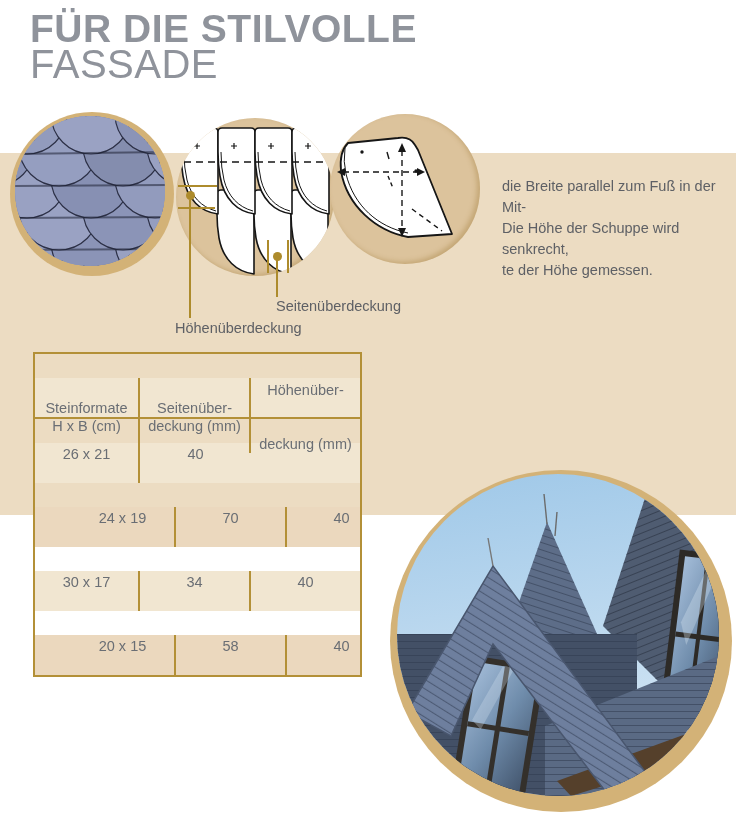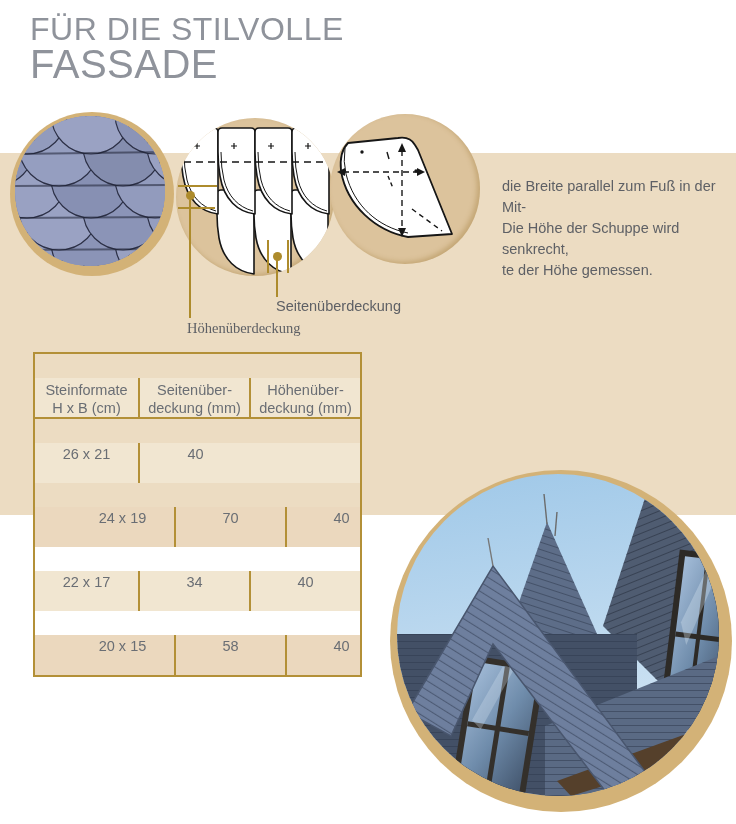--- a/index.html
+++ b/index.html
@@ -6,21 +6,21 @@
     --band:#ecdcc2; --ring:#d3b277; --circle-fill:#dcc39c; --gold:#ad8b2c;
     --table-border:#b39037; --row-light:#f1e6d1; --row-dark:#ebd8be;
     --title-gray:#8f939b; --text-gray:#5e6065; --cell-gray:#6a6e74;
   }
   *{margin:0;padding:0;box-sizing:border-box;}
   html,body{background:#fff;}
   body{font-family:"Liberation Sans",sans-serif;}
   .page{position:relative;width:736px;height:824px;background:#fff;overflow:hidden;}
 
   .title{position:absolute;left:30px;top:11px;color:var(--title-gray);letter-spacing:.5px;}
-  .title .l1{font-size:32px;line-height:36px;font-weight:400;}
+  .title .l1{font-size:39px;line-height:36px;font-weight:700;}
   .title .l2{font-size:40px;line-height:34px;font-weight:400;}
 
   .band{position:absolute;left:0;top:153px;width:736px;height:362px;background:var(--band);}
 
   .circle{position:absolute;border-radius:50%;}
   .c1{left:10px;top:112px;width:164px;height:164px;background:var(--ring);}
   .c1 .photo{position:absolute;left:5px;top:4px;width:150px;height:150px;border-radius:50%;overflow:hidden;}
   .c2{left:176px;top:118px;width:158px;height:158px;background:var(--circle-fill);box-shadow:inset -2px -2px 4px rgba(160,125,60,.35);}
   .c3{left:330px;top:114px;width:150px;height:150px;background:var(--circle-fill);box-shadow:inset -3px -2px 5px rgba(160,125,60,.4);}
   .cbig{left:390px;top:470px;width:342px;height:342px;background:var(--ring);}
@@ -30,21 +30,21 @@
 
   .gline{position:absolute;background:var(--gold);}
   .gdot{position:absolute;width:9px;height:9px;border-radius:50%;background:var(--gold);}
   .calloutlabel{position:absolute;color:var(--text-gray);font-size:14.5px;white-space:nowrap;}
 
   .stable{position:absolute;left:33px;top:352px;width:329px;border:2px solid var(--table-border);font-size:14.5px;color:var(--cell-gray);}
   .trow{display:grid;grid-template-columns:105px 111px 109px;margin-top:24px;}
   .thead{height:41px;background:var(--row-light);border-bottom:2px solid var(--table-border);}
   .thead .cell{padding-top:3px;}
   .cell{text-align:center;border-right:2px solid var(--table-border);line-height:18px;display:flex;flex-direction:column;justify-content:center;}
-  .cell:last-child{border-right:none;}
+  .cell:last-child{border-right:none;gap:36px;}
   .drow{height:40px;}
   .drow .cell{line-height:22px;display:block;}
   .bg-light{background:var(--row-light);}
   .bg-dark{background:var(--row-dark);padding-left:36px;}
 
   .footnote{position:absolute;left:31px;top:492px;color:var(--text-gray);font-size:14.5px;}
 </style>
 </head>
 <body>
 
@@ -148,21 +148,21 @@
   <div class="gline" style="left:178px;top:185px;width:39px;height:2px;"></div>
   <div class="gline" style="left:178px;top:207px;width:37px;height:2px;"></div>
   <div class="gdot" style="left:186px;top:191px;"></div>
   <div class="gline" style="left:189px;top:200px;width:2px;height:118px;"></div>
   <div class="gline" style="left:267px;top:240px;width:2px;height:33px;"></div>
   <div class="gline" style="left:287px;top:240px;width:2px;height:33px;"></div>
   <div class="gdot" style="left:273px;top:252px;"></div>
   <div class="gline" style="left:276px;top:260px;width:2px;height:37px;"></div>
 
   <div class="calloutlabel" style="left:276px;top:298px;">Seitenüberdeckung</div>
-  <div class="calloutlabel" style="left:187px;top:320px;font-family:Liberation Serif, serif;">Höhenüberdeckung</div>
+  <div class="calloutlabel" style="left:175px;top:320px;">Höhenüberdeckung</div>
 
   <div class="infotext">
     <div>die Breite parallel zum Fuß in der Mit-</div>
     <div>Die Höhe der Schuppe wird senkrecht,</div>
     <div>te der Höhe gemessen.</div>
   </div>
 
   <div class="stable">
     <div class="trow thead">
       <div class="cell">
@@ -181,21 +181,21 @@
     <div class="trow drow bg-light">
       <div class="cell">26 x 21</div>
       <div class="cell">40</div>
     </div>
     <div class="trow drow bg-dark">
       <div class="cell">24 x 19</div>
       <div class="cell">70</div>
       <div class="cell">40</div>
     </div>
     <div class="trow drow bg-light">
-      <div class="cell">22 x 17</div>
+      <div class="cell">30 x 17</div>
       <div class="cell">34</div>
       <div class="cell">40</div>
     </div>
     <div class="trow drow bg-dark">
       <div class="cell">20 x 15</div>
       <div class="cell">58</div>
       <div class="cell">40</div>
     </div>
   </div>
 

